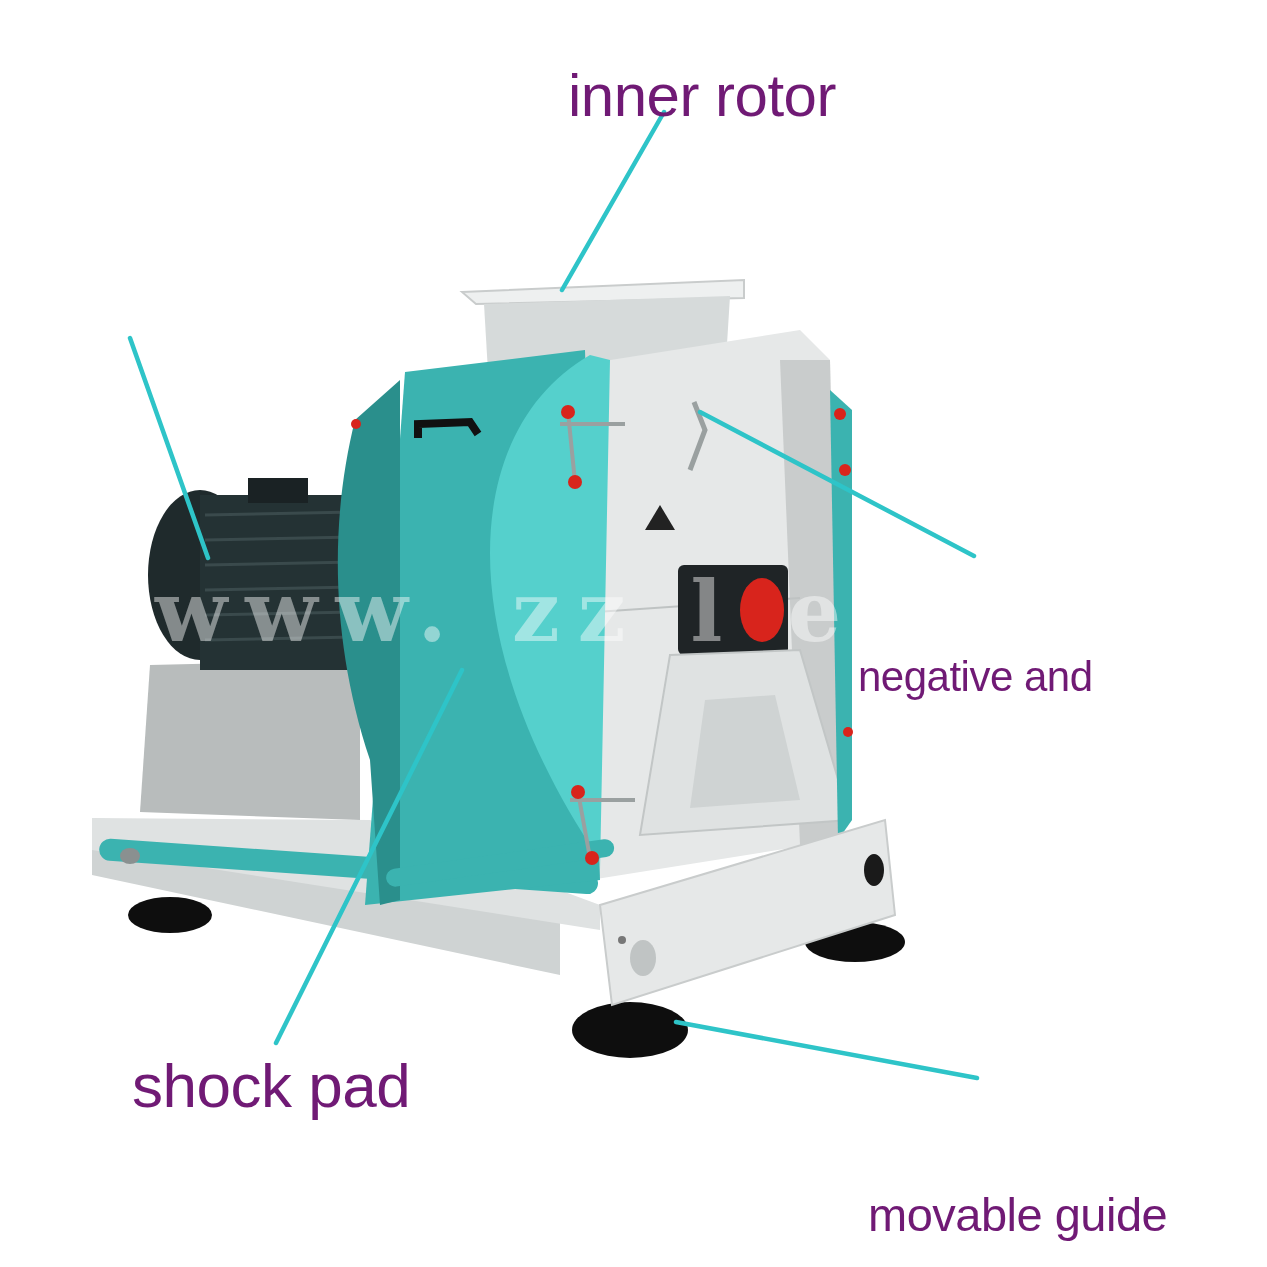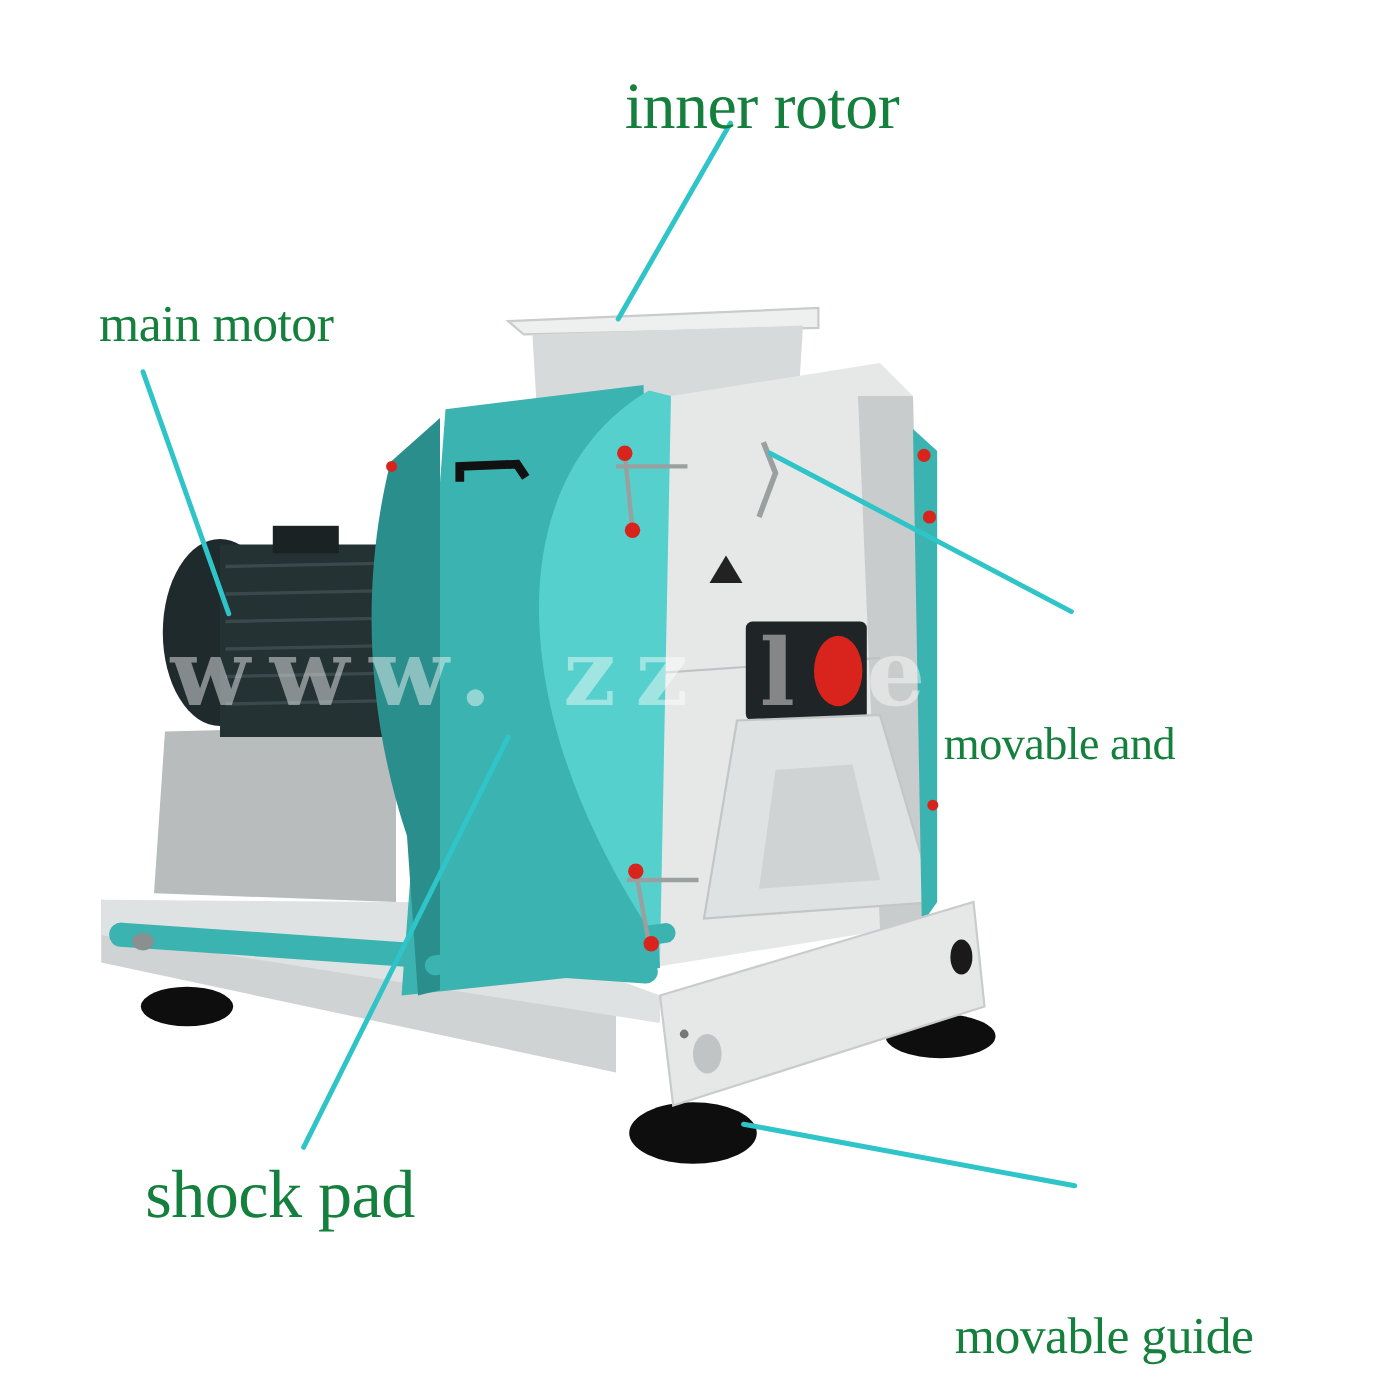--- a/index.html
+++ b/index.html
@@ -1,18 +1,18 @@
 <!DOCTYPE html>
 <html><head>
 <meta charset="utf-8">
 <style>
   html, body { margin: 0; padding: 0; background: #ffffff; }
   body { width: 1267px; height: 1267px; position: relative; overflow: hidden; font-family: "DejaVu Sans", sans-serif; }
   #stage { position: absolute; left: 0; top: 0; width: 1267px; height: 1267px; }
-  .label { position: absolute; color: #15803d; white-space: pre; line-height: 1.0; font-family: Liberation Serif, serif; letter-spacing: -0.5px; }
+  .label { position: absolute; color: #701a75; white-space: pre; line-height: 1.0; font-family: Liberation Sans, sans-serif; letter-spacing: -0.5px; }
   .lbl-inner { left: 568px; top: 66px; font-size: 60px; }
   .lbl-motor { left: 90px; top: 272px; font-size: 47px; }
   .lbl-stock { left: 858px; top: 562px; font-size: 42px; line-height: 46px; }
   .lbl-shock { left: 100px; top: 1055px; font-size: 62px; margin-left: 32px; }
   .lbl-door { left: 868px; top: 1090px; font-size: 47px; line-height: 50px; }
   .watermark { position: absolute; left: 155px; top: 562px; font-family: "DejaVu Serif", serif; font-size: 84px; color: rgba(255,255,255,0.45); letter-spacing: 18px; white-space: pre; font-weight: bold; }
 </style>
 </head>
 <body>
 
@@ -108,22 +108,21 @@
       <line x1="130" y1="338" x2="208" y2="558"></line>
       <line x1="974" y1="556" x2="700" y2="412"></line>
       <line x1="276" y1="1043" x2="462" y2="670"></line>
       <line x1="977" y1="1078" x2="676" y2="1022"></line>
     </g>
   </svg>
 
   <div class="watermark">www. zz l eabon</div>
 
   <div class="label lbl-inner">inner rotor</div>
-  <div class="label lbl-motor">main motor</div>
   <div class="label lbl-stock">
-    <div>movable and</div>
+    <div>negative and</div>
   </div>
   <div class="label lbl-shock">shock pad</div>
   <div class="label lbl-door">
     <div>movable guide</div>
     
   </div>
 </div>
 
 </body></html>

